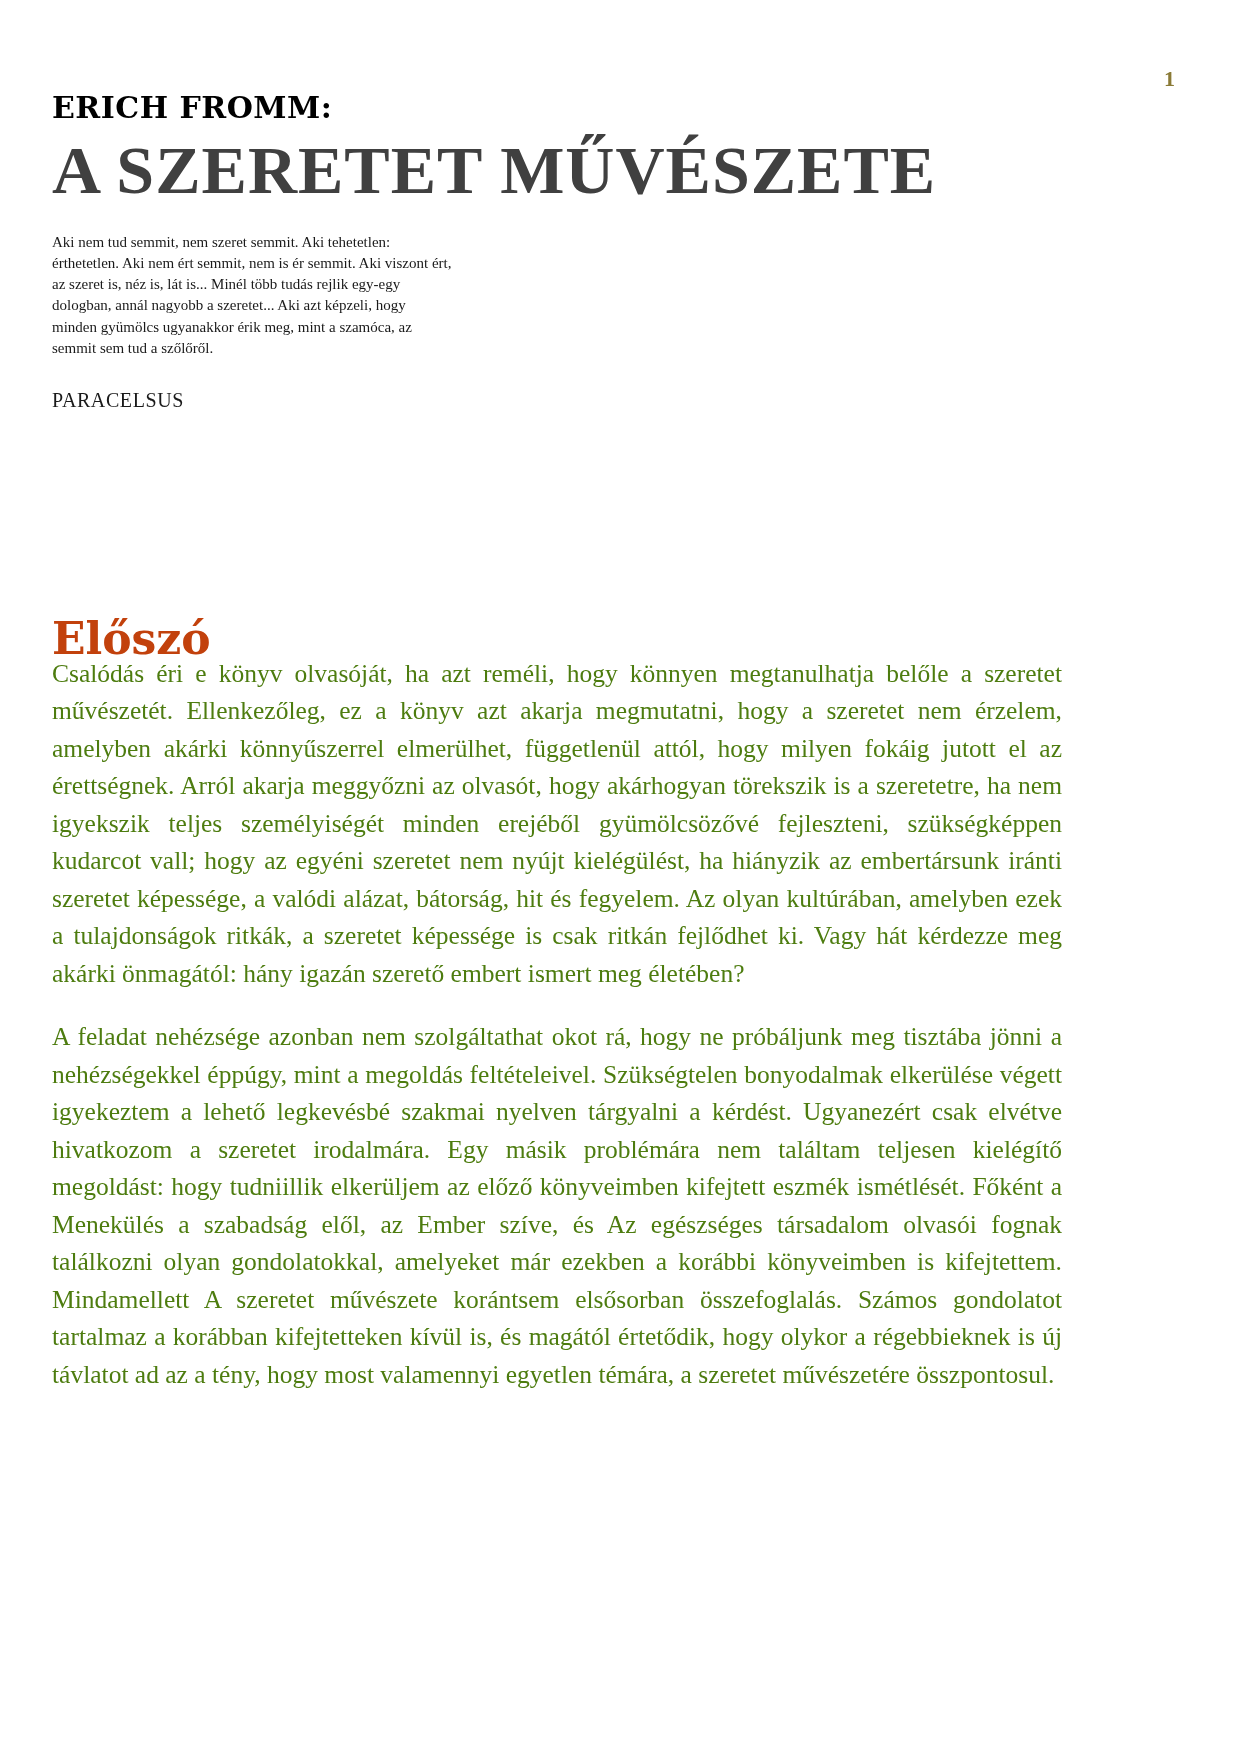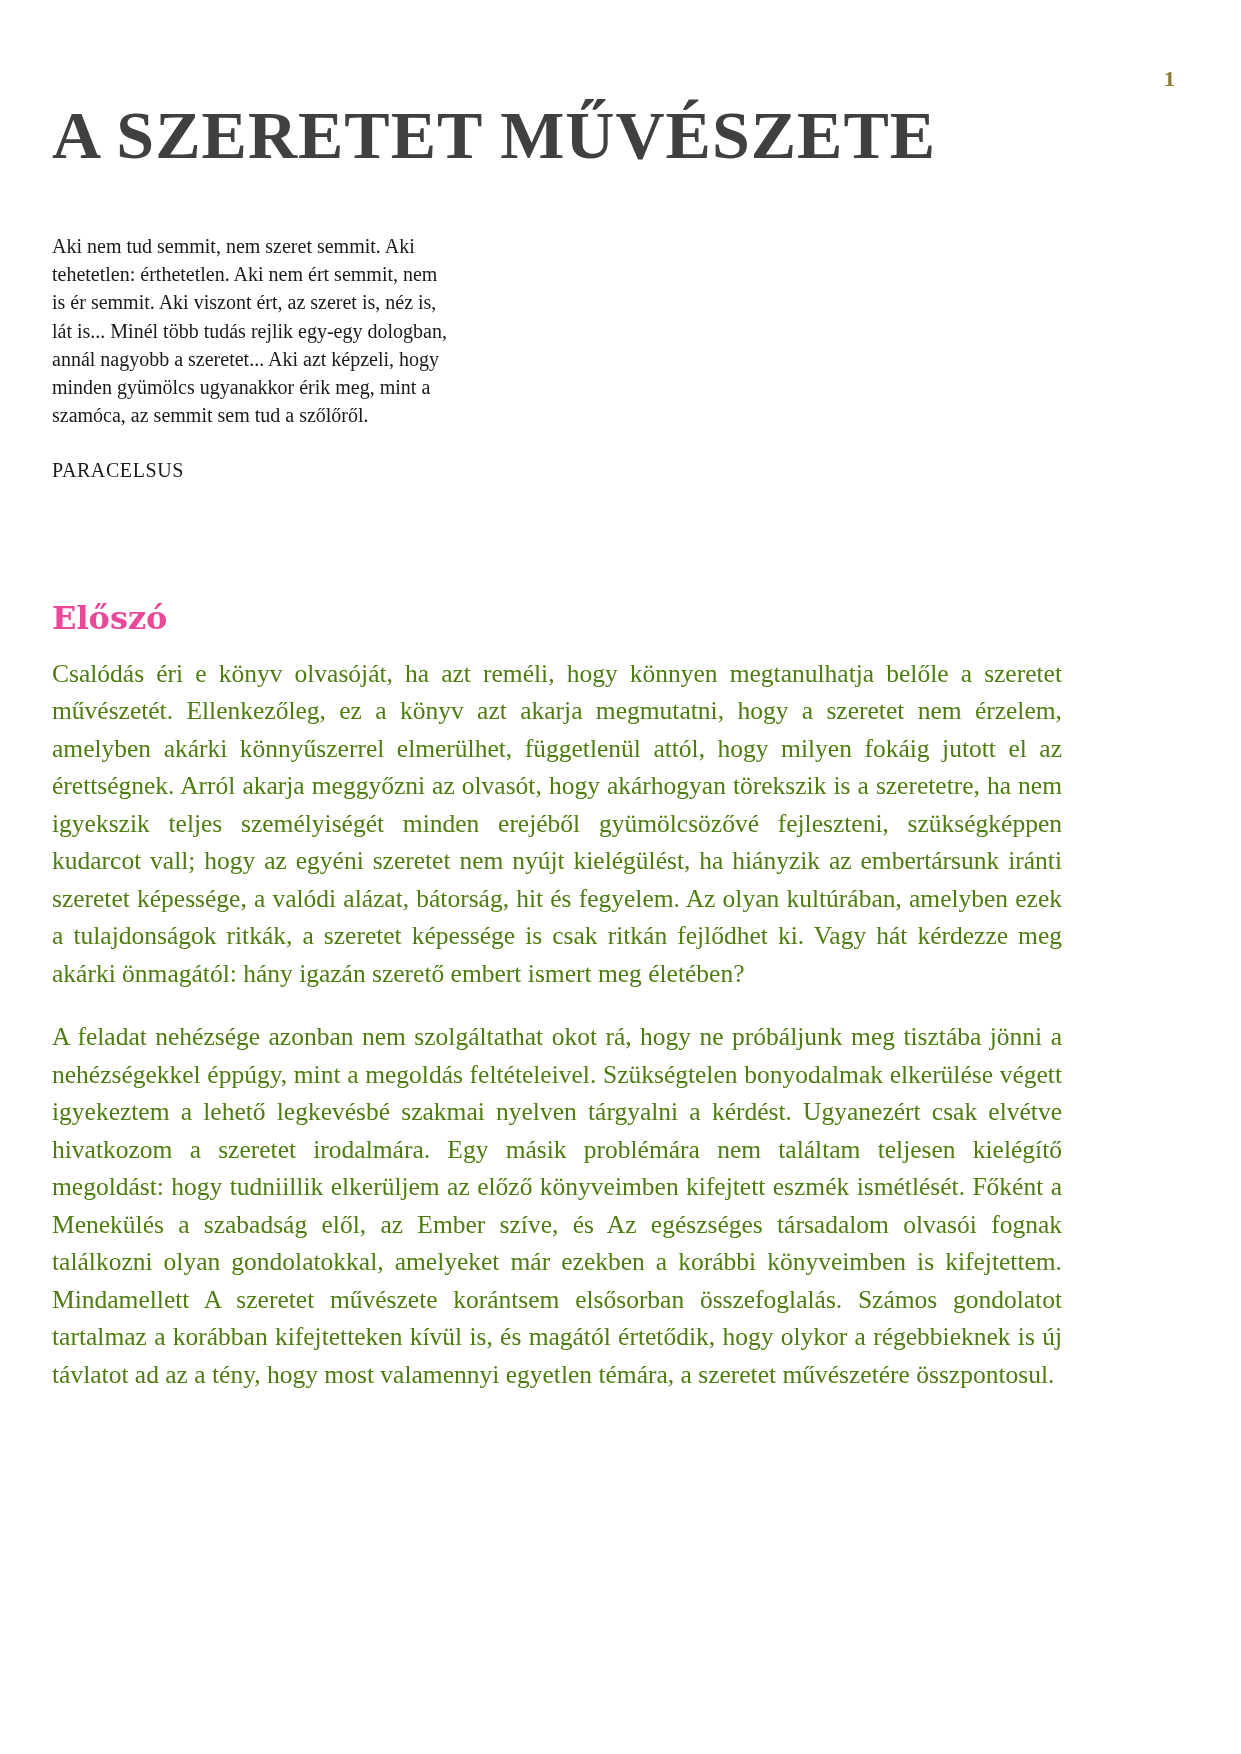--- a/index.html
+++ b/index.html
@@ -63,43 +63,43 @@
 
   
   .epigraph-block {
     position: absolute;
     top: 232px;
     left: 52px;
     width: 400px;
   }
   .epigraph-text {
     font-family: "Liberation Serif", "DejaVu Serif", serif;
-    font-size: 20px;
+    font-size: 15px;
     line-height: 1.41;
     color: #1a1a1a;
     margin: 0;
     text-align: left;
   }
   .epigraph-source {
     font-family: "Liberation Serif", "DejaVu Serif", serif;
     font-size: 20px;
     letter-spacing: 0.6px;
     color: #1a1a1a;
     margin: 30px 0 0 0;
   }
 
   
   .section-heading {
     position: absolute;
-    top: 601px;
+    top: 615px;
     left: 52px;
     font-family: "DejaVu Serif", "Liberation Serif", serif;
     font-weight: bold;
-    font-size: 32px;
-    color: #ec4899;
+    font-size: 44px;
+    color: #c2410c;
     line-height: 1.1;
     margin: 0;
   }
 
   
   .body-block {
     position: absolute;
     top: 655px;
     left: 52px;
     width: 1010px;
@@ -120,20 +120,21 @@
   }
 </style>
 </head>
 <body>
 
 <div class="page">
 
   <div class="page-number">1</div>
 
   <div class="title-block">
+    <div class="author-line">ERICH FROMM:</div>
     <div class="book-title">A SZERETET MŰVÉSZETE</div>
   </div>
 
   <div class="epigraph-block">
     <div class="epigraph-text">Aki nem tud semmit, nem szeret semmit. Aki tehetetlen: érthetetlen. Aki nem ért semmit, nem is ér semmit. Aki viszont ért, az szeret is, néz is, lát is... Minél több tudás rejlik egy-egy dologban, annál nagyobb a szeretet... Aki azt képzeli, hogy minden gyümölcs ugyanakkor érik meg, mint a szamóca, az semmit sem tud a szőlőről.</div>
     <div class="epigraph-source">PARACELSUS</div>
   </div>
 
   <h2 class="section-heading">Előszó</h2>
 

